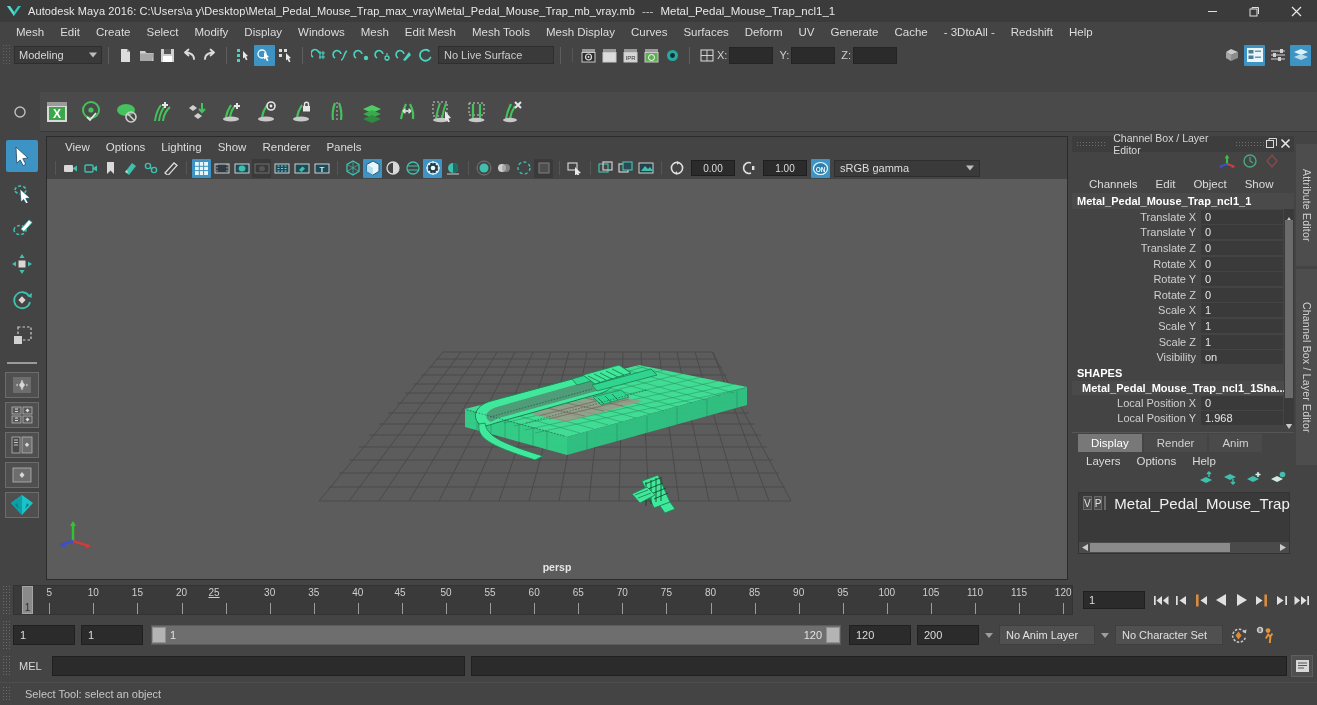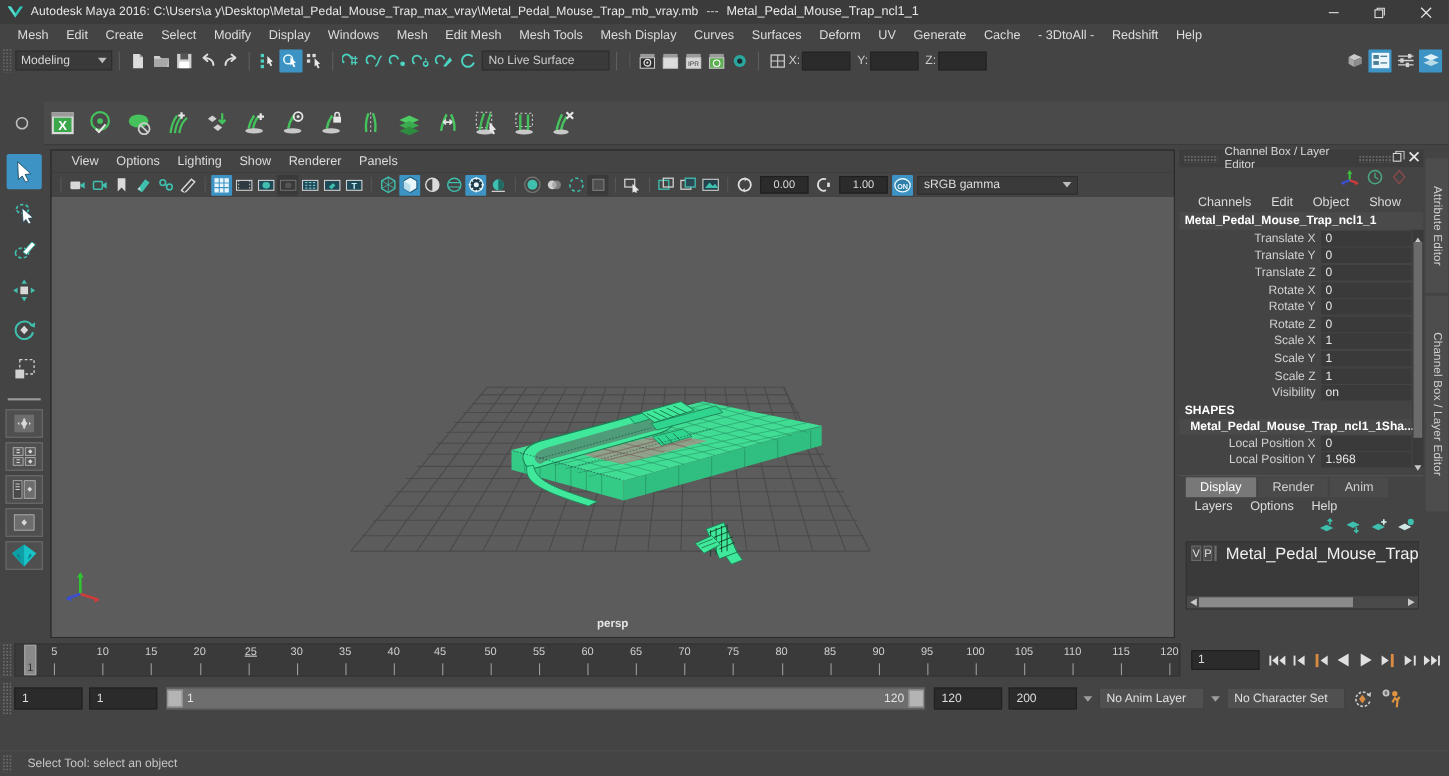--- a/index.html
+++ b/index.html
@@ -1327,21 +1327,21 @@
       </div>
     <div class="ts-tick" style="left: 35.2667px;"></div>
         <div class="ts-tlabel" style="left: 35.2667px;">5</div>
         <div class="ts-tick" style="left: 79.35px;"></div>
         <div class="ts-tlabel" style="left: 79.35px;">10</div>
         <div class="ts-tick" style="left: 123.433px;"></div>
         <div class="ts-tlabel" style="left: 123.433px;">15</div>
         <div class="ts-tick" style="left: 167.517px;"></div>
         <div class="ts-tlabel" style="left: 167.517px;">20</div>
         <div class="ts-tick" style="left: 211.6px;"></div>
-        <div class="ts-tlabel" style="left: 214px; text-decoration: underline;">25</div>
+        <div class="ts-tlabel" style="left: 200px; text-decoration: underline;">25</div>
         <div class="ts-tick" style="left: 255.683px;"></div>
         <div class="ts-tlabel" style="left: 255.683px;">30</div>
         <div class="ts-tick" style="left: 299.767px;"></div>
         <div class="ts-tlabel" style="left: 299.767px;">35</div>
         <div class="ts-tick" style="left: 343.85px;"></div>
         <div class="ts-tlabel" style="left: 343.85px;">40</div>
         <div class="ts-tick" style="left: 387.933px;"></div>
         <div class="ts-tlabel" style="left: 386px;">45</div>
         <div class="ts-tick" style="left: 432.017px;"></div>
         <div class="ts-tlabel" style="left: 432.017px;">50</div>
@@ -1459,19 +1459,31 @@
       <svg width="20" height="19" viewBox="0 0 20 19">
         <circle cx="5" cy="4" r="2.6" fill="none" stroke="#c9c9c9" stroke-width="1.2"></circle>
         <path d="M4 3 h2 M4 5 h2 M3.5 2 v4 M6.5 2 v4" stroke="#c9c9c9" stroke-width=".8"></path>
         <circle cx="13" cy="4.6" r="2.4" fill="#e09440"></circle>
         <path d="M13 7 l-3 5 l1.6 1 l1.8 -3 l1 1.5 l-.6 5.5 h2 l.6 -6.4 l1.8 -2.4 l-1.4 -1.2 l-1.8 2 Z" fill="#e09440"></path>
       </svg>
     </div>
     <div style="width:6px"></div>
   </div>
 
+  <div class="melline">
+    <div class="ts-grip" style="height:22px"></div>
+    <div class="mel-label">MEL</div>
+    <div class="mel-input" style="width:413px"></div>
+    <div class="mel-out"></div>
+    <div class="mel-btn">
+      <svg width="15" height="14" viewBox="0 0 15 14">
+        <rect x="1" y="1" width="13" height="12" fill="#d8d8d8"></rect>
+        <path d="M3 4 h9 M3 6.5 h9 M3 9 h6" stroke="#555" stroke-width="1"></path>
+      </svg>
+    </div>
+  </div>
 
   <div class="helpline">
     <div class="ts-grip" style="height:16px; margin-left:2px;"></div>
     <div class="help-text">Select Tool: select an object</div>
   </div>
 
 </div>
 
 </body></html>

